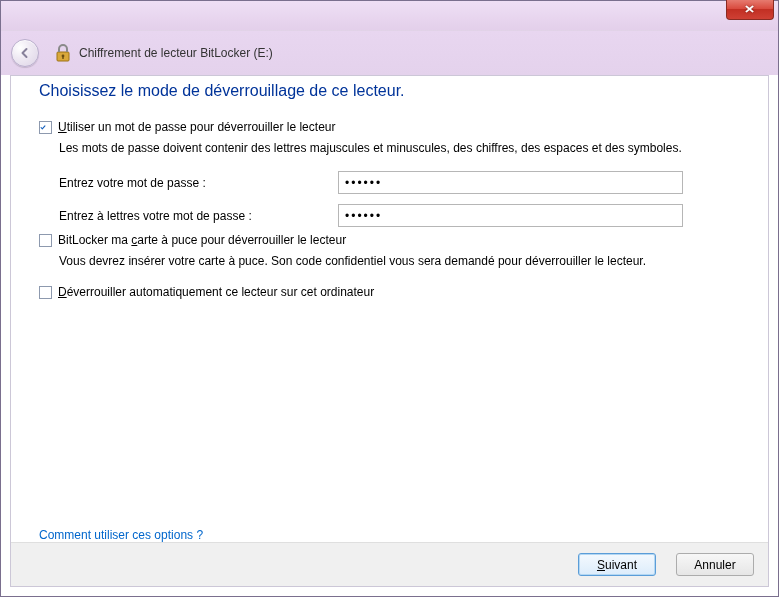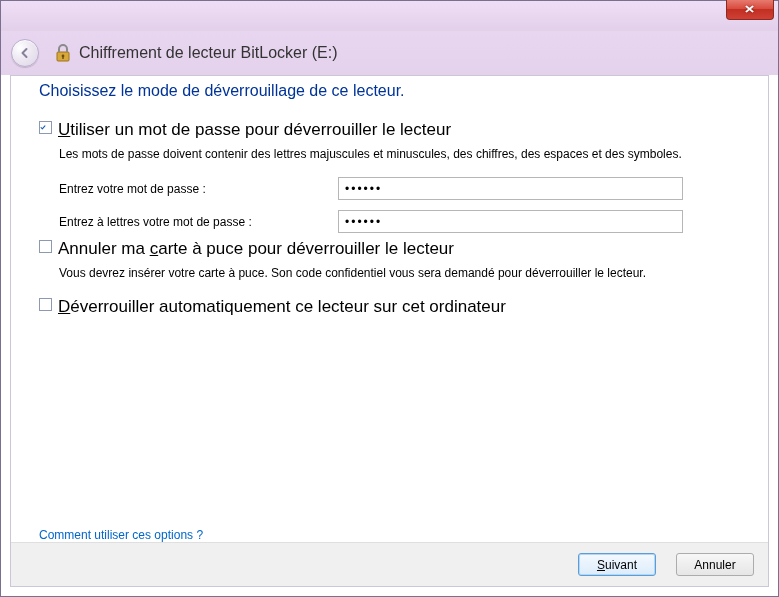--- a/index.html
+++ b/index.html
@@ -50,21 +50,21 @@
     cursor: default;
   }
   .back-btn svg { display:block; }
 
   .lock-icon {
     margin-left: 14px; margin-right: 6px;
     width: 20px; height: 20px;
     display: flex; align-items: center; justify-content: center;
   }
   .page-title {
-    font-size: 16px; color: #333; text-align: right;
+    font-size: 12px; color: #333; text-align: right;
   }
 
   
   .content {
     position: absolute;
     left: 9px; right: 9px; top: 74px; bottom: 9px;
     background: #fff;
     border: 1px solid #ccc7d7;
   }
   .content-inner {
@@ -79,21 +79,21 @@
   .checkbox {
     width: 13px; height: 13px; border: 1px solid #8d99ae; background: #fff; margin-right: 6px; margin-top: 1px;
     display: inline-flex; align-items: center; justify-content: center; flex-shrink: 0;
   }
   .checkbox.checked { background: #fff; }
   .checkbox.checked::after {
     content: ""; width: 9px; height: 9px; display:block;
     background: none;
   }
   .checkbox svg { display:block; }
-  .opt-label { font-size: 17px; }
+  .opt-label { font-size: 12px; }
   .underline-first { text-decoration: underline; }
 
   .opt-desc {
     margin: 6px 0 14px 20px;
     font-size: 12px; color: #000; line-height: 1.45;
   }
 
   .field-grid {
     margin-left: 20px;
     display: grid;
@@ -188,21 +188,21 @@
 
       <div class="field-grid">
         <div class="field-label">Entrez votre mot de passe :</div>
         <input class="pwd-input" type="text" readonly="" value="••••••" style="">
         <div class="field-label">Entrez à lettres votre mot de passe :</div>
         <input class="pwd-input" type="text" readonly="" value="••••••" style="">
       </div>
 
       <div class="opt-row section-gap">
         <span class="checkbox"></span>
-        <span class="opt-label"><span>Annuler ma </span><span class="underline-first">c</span><span>arte à puce pour déverrouiller le lecteur</span></span>
+        <span class="opt-label"><span>BitLocker ma </span><span class="underline-first">c</span><span>arte à puce pour déverrouiller le lecteur</span></span>
       </div>
       <div class="opt-desc">Vous devrez insérer votre carte à puce. Son code confidentiel vous sera demandé pour déverrouiller le lecteur.</div>
 
       <div class="opt-row section-gap">
         <span class="checkbox"></span>
         <span class="opt-label"><span class="underline-first">D</span><span>éverrouiller automatiquement ce lecteur sur cet ordinateur</span></span>
       </div>
 
     </div>
 

